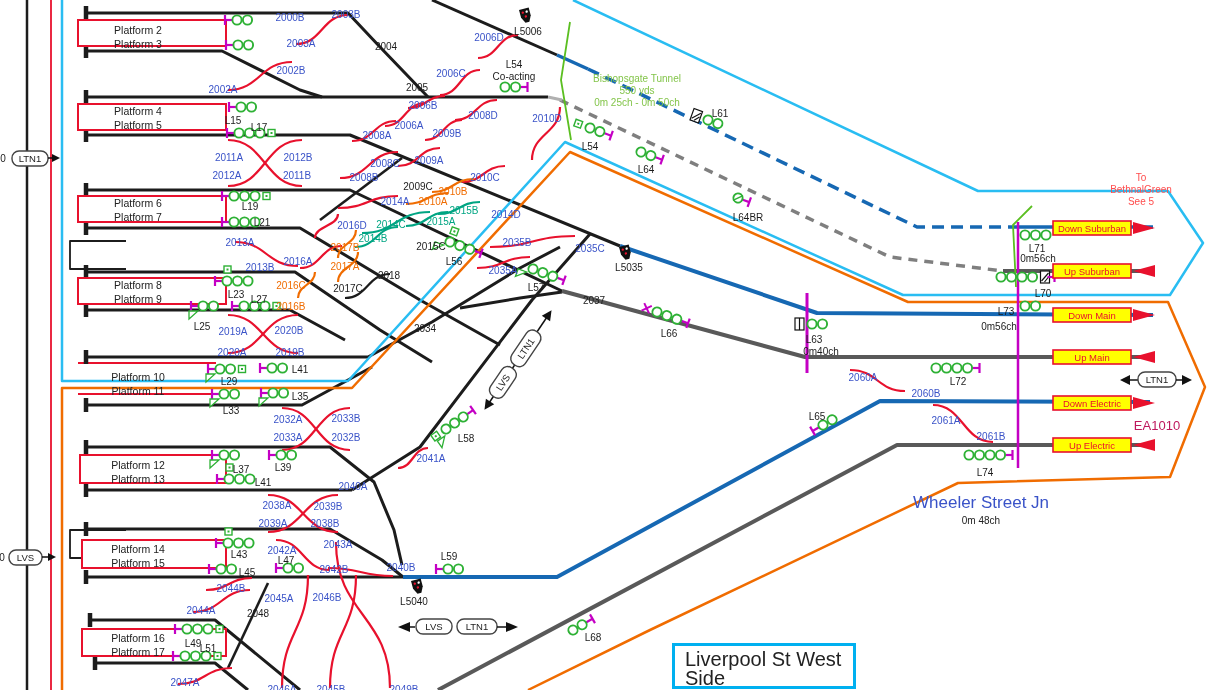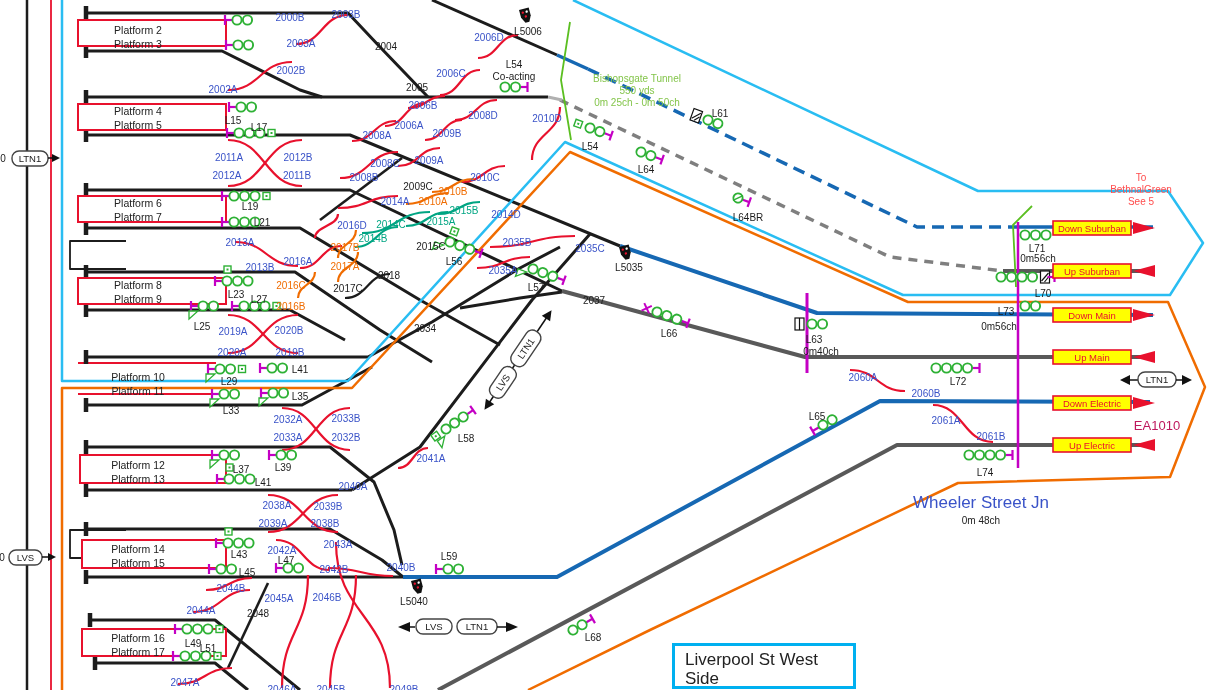--- a/index.html
+++ b/index.html
@@ -2,21 +2,21 @@
 <html><head>
 <meta charset="utf-8">
 <style>
   html,body{margin:0;padding:0;background:#fff;}
   #stage{position:relative;width:1226px;height:690px;background:#fff;overflow:hidden;
          font-family:"Liberation Sans",sans-serif;}
   #gfx{position:absolute;left:0;top:0;}
   .blk{position:absolute;transform:translateX(-50%);text-align:center;white-space:nowrap;}
   .blk div{white-space:nowrap;}
   .ibox{position:absolute;width:184px;height:46px;background:#fff;box-sizing:border-box;
-        padding:4px 10px;font-size:17px;line-height:19px;color:#222;text-align:left;}
+        padding:4px 10px;font-size:20px;line-height:19px;color:#222;text-align:left;}
 </style>
 </head>
 <body>
 
 <div id="stage">
   <svg id="gfx" width="1226" height="690" viewBox="0 0 1226 690">
       <polyline points="86,13 348,13 380,47 428,97" fill="none" stroke="#1c1c1c" stroke-width="3" stroke-linejoin="round" stroke-dasharray="none"></polyline>
       <polyline points="86,51 222,51 300,90 322,97" fill="none" stroke="#1c1c1c" stroke-width="3" stroke-linejoin="round" stroke-dasharray="none"></polyline>
       <polyline points="86,97 548,97" fill="none" stroke="#1c1c1c" stroke-width="3" stroke-linejoin="round" stroke-dasharray="none"></polyline>
       <polyline points="86,135 350,135 620,246" fill="none" stroke="#1c1c1c" stroke-width="3" stroke-linejoin="round" stroke-dasharray="none"></polyline>

